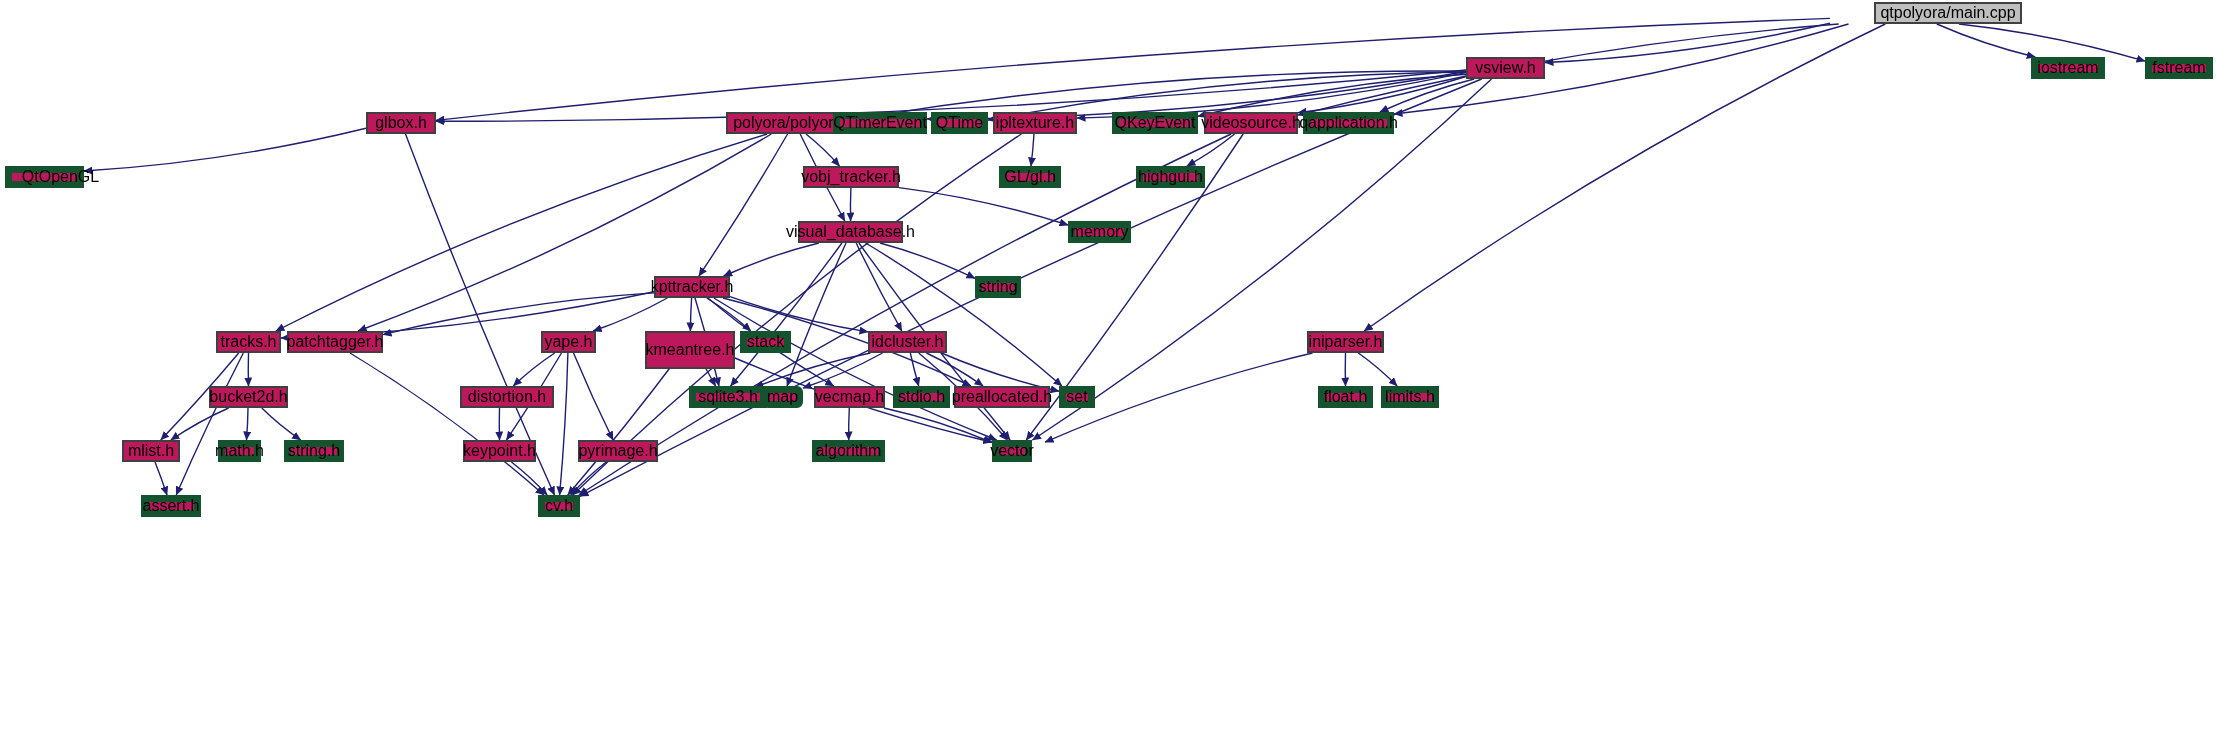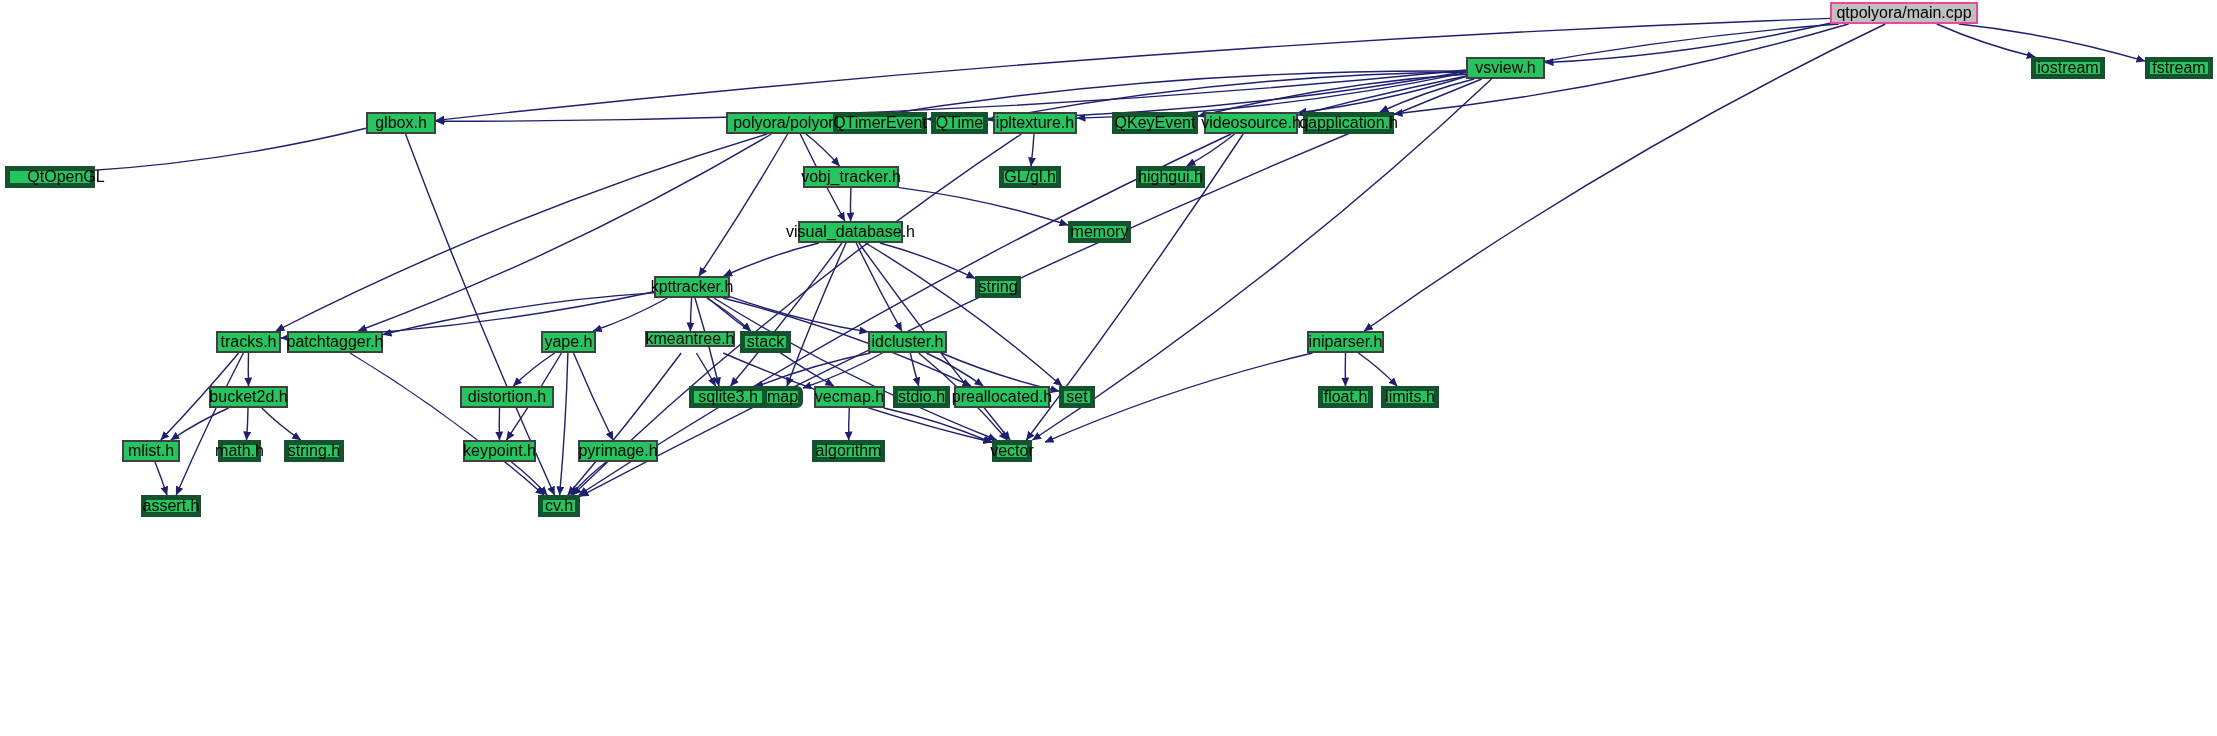--- a/index.html
+++ b/index.html
@@ -23,36 +23,37 @@
     top: 0;
     width: 2217px;
     height: 736px;
   }
   .graph-node {
     position: absolute;
     box-sizing: border-box;
     display: flex;
     align-items: center;
     justify-content: center;
-    background: #22c55e;
+    background: #be185d;
     font-family: "Liberation Sans", sans-serif;
     font-size: 16px;
     color: #000000;
     white-space: nowrap;
     line-height: 1;
   }
   .graph-node.local {
     border: 2px solid #404040;
   }
   .graph-node.system {
-    border: 5px solid #14532d;
+    border: 7px solid #14532d;
   }
   .graph-node.root {
-    border: 2px solid #ec4899;
+    border: 2px solid #404040;
     background: #bfbfbf;
+    margin-left: 44px;
   }
   .node-label {
     pointer-events: none;
   }
 </style>
 </head>
 <body>
 
 <div id="graph-root">
   <svg id="edge-layer" viewBox="0 0 2217 736" preserveAspectRatio="none">
@@ -171,21 +172,21 @@
       </div>
       <div class="graph-node system" style="left: 1112px; top: 112px; width: 86px; height: 22px;">
         <span class="node-label">QKeyEvent</span>
       </div>
       <div class="graph-node local" style="left: 1204px; top: 112px; width: 94px; height: 22px;">
         <span class="node-label">videosource.h</span>
       </div>
       <div class="graph-node system" style="left: 1303px; top: 112px; width: 91px; height: 22px;">
         <span class="node-label">qapplication.h</span>
       </div>
-      <div class="graph-node system" style="left: 5px; top: 166px; width: 90px; height: 22px; padding-left: 32px;">
+      <div class="graph-node system" style="left: 5px; top: 166px; width: 79px; height: 22px; padding-left: 32px;">
         <span class="node-label">QtOpenGL</span>
       </div>
       <div class="graph-node local" style="left: 803px; top: 166px; width: 96px; height: 22px;">
         <span class="node-label">vobj_tracker.h</span>
       </div>
       <div class="graph-node system" style="left: 999px; top: 166px; width: 62px; height: 22px;">
         <span class="node-label">GL/gl.h</span>
       </div>
       <div class="graph-node system" style="left: 1136px; top: 166px; width: 69px; height: 22px;">
         <span class="node-label">highgui.h</span>
@@ -204,21 +205,21 @@
       </div>
       <div class="graph-node local" style="left: 216px; top: 331px; width: 65px; height: 22px;">
         <span class="node-label">tracks.h</span>
       </div>
       <div class="graph-node local" style="left: 287px; top: 331px; width: 96px; height: 22px;">
         <span class="node-label">patchtagger.h</span>
       </div>
       <div class="graph-node local" style="left: 541px; top: 331px; width: 55px; height: 22px;">
         <span class="node-label">yape.h</span>
       </div>
-      <div class="graph-node local" style="left: 645px; top: 331px; width: 90px; height: 16px;">
+      <div class="graph-node local" style="left: 645px; top: 331px; width: 90px; height: 38px;">
         <span class="node-label">kmeantree.h</span>
       </div>
       <div class="graph-node system" style="left: 740px; top: 331px; width: 51px; height: 22px;">
         <span class="node-label">stack</span>
       </div>
       <div class="graph-node local" style="left: 868px; top: 331px; width: 79px; height: 22px;">
         <span class="node-label">idcluster.h</span>
       </div>
       <div class="graph-node local" style="left: 1307px; top: 331px; width: 77px; height: 22px;">
         <span class="node-label">iniparser.h</span>

